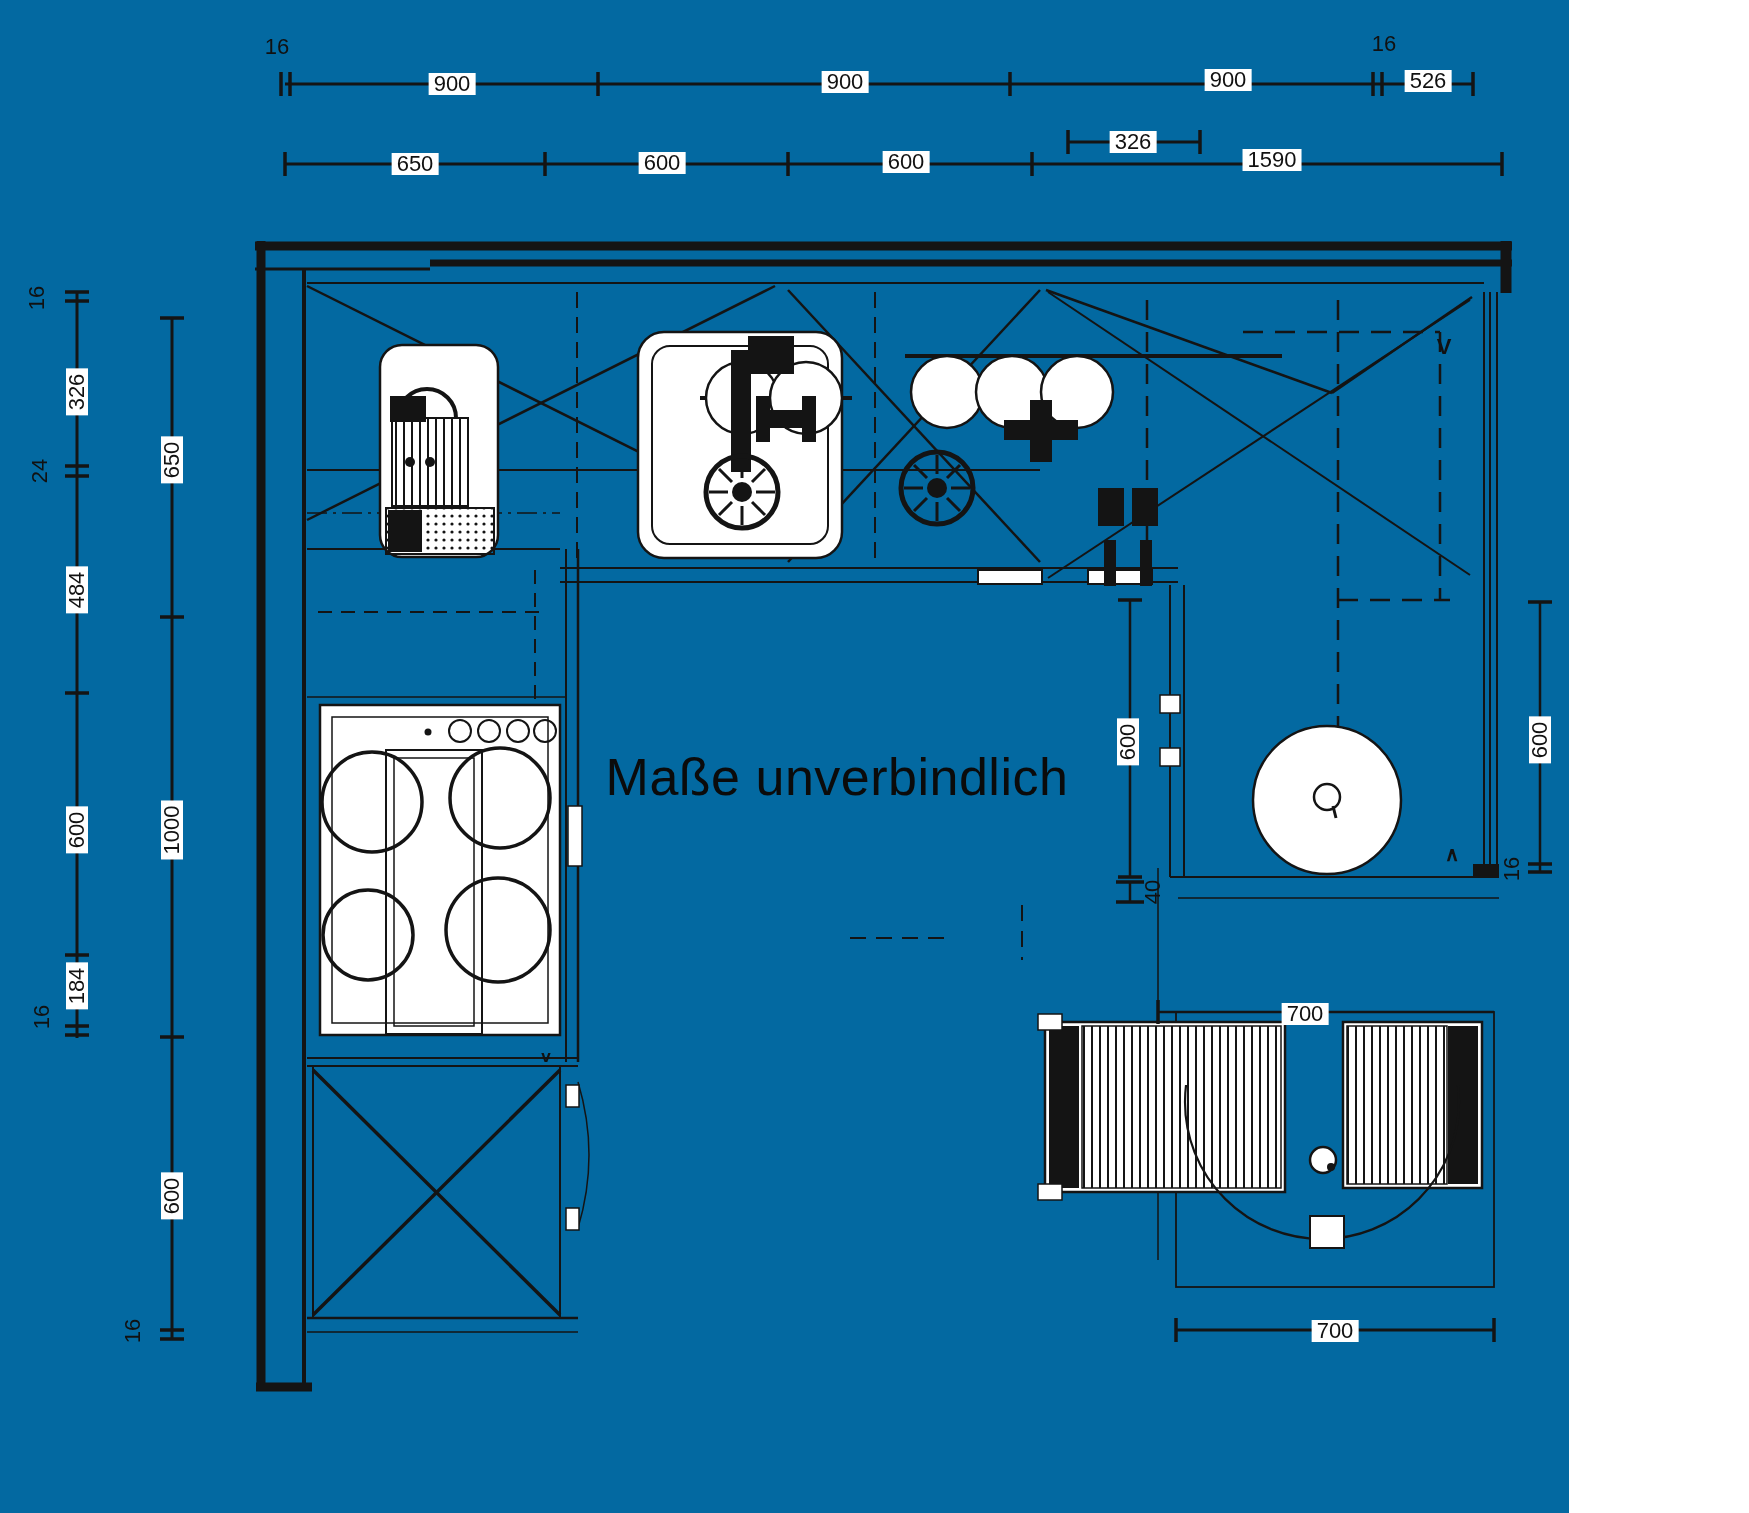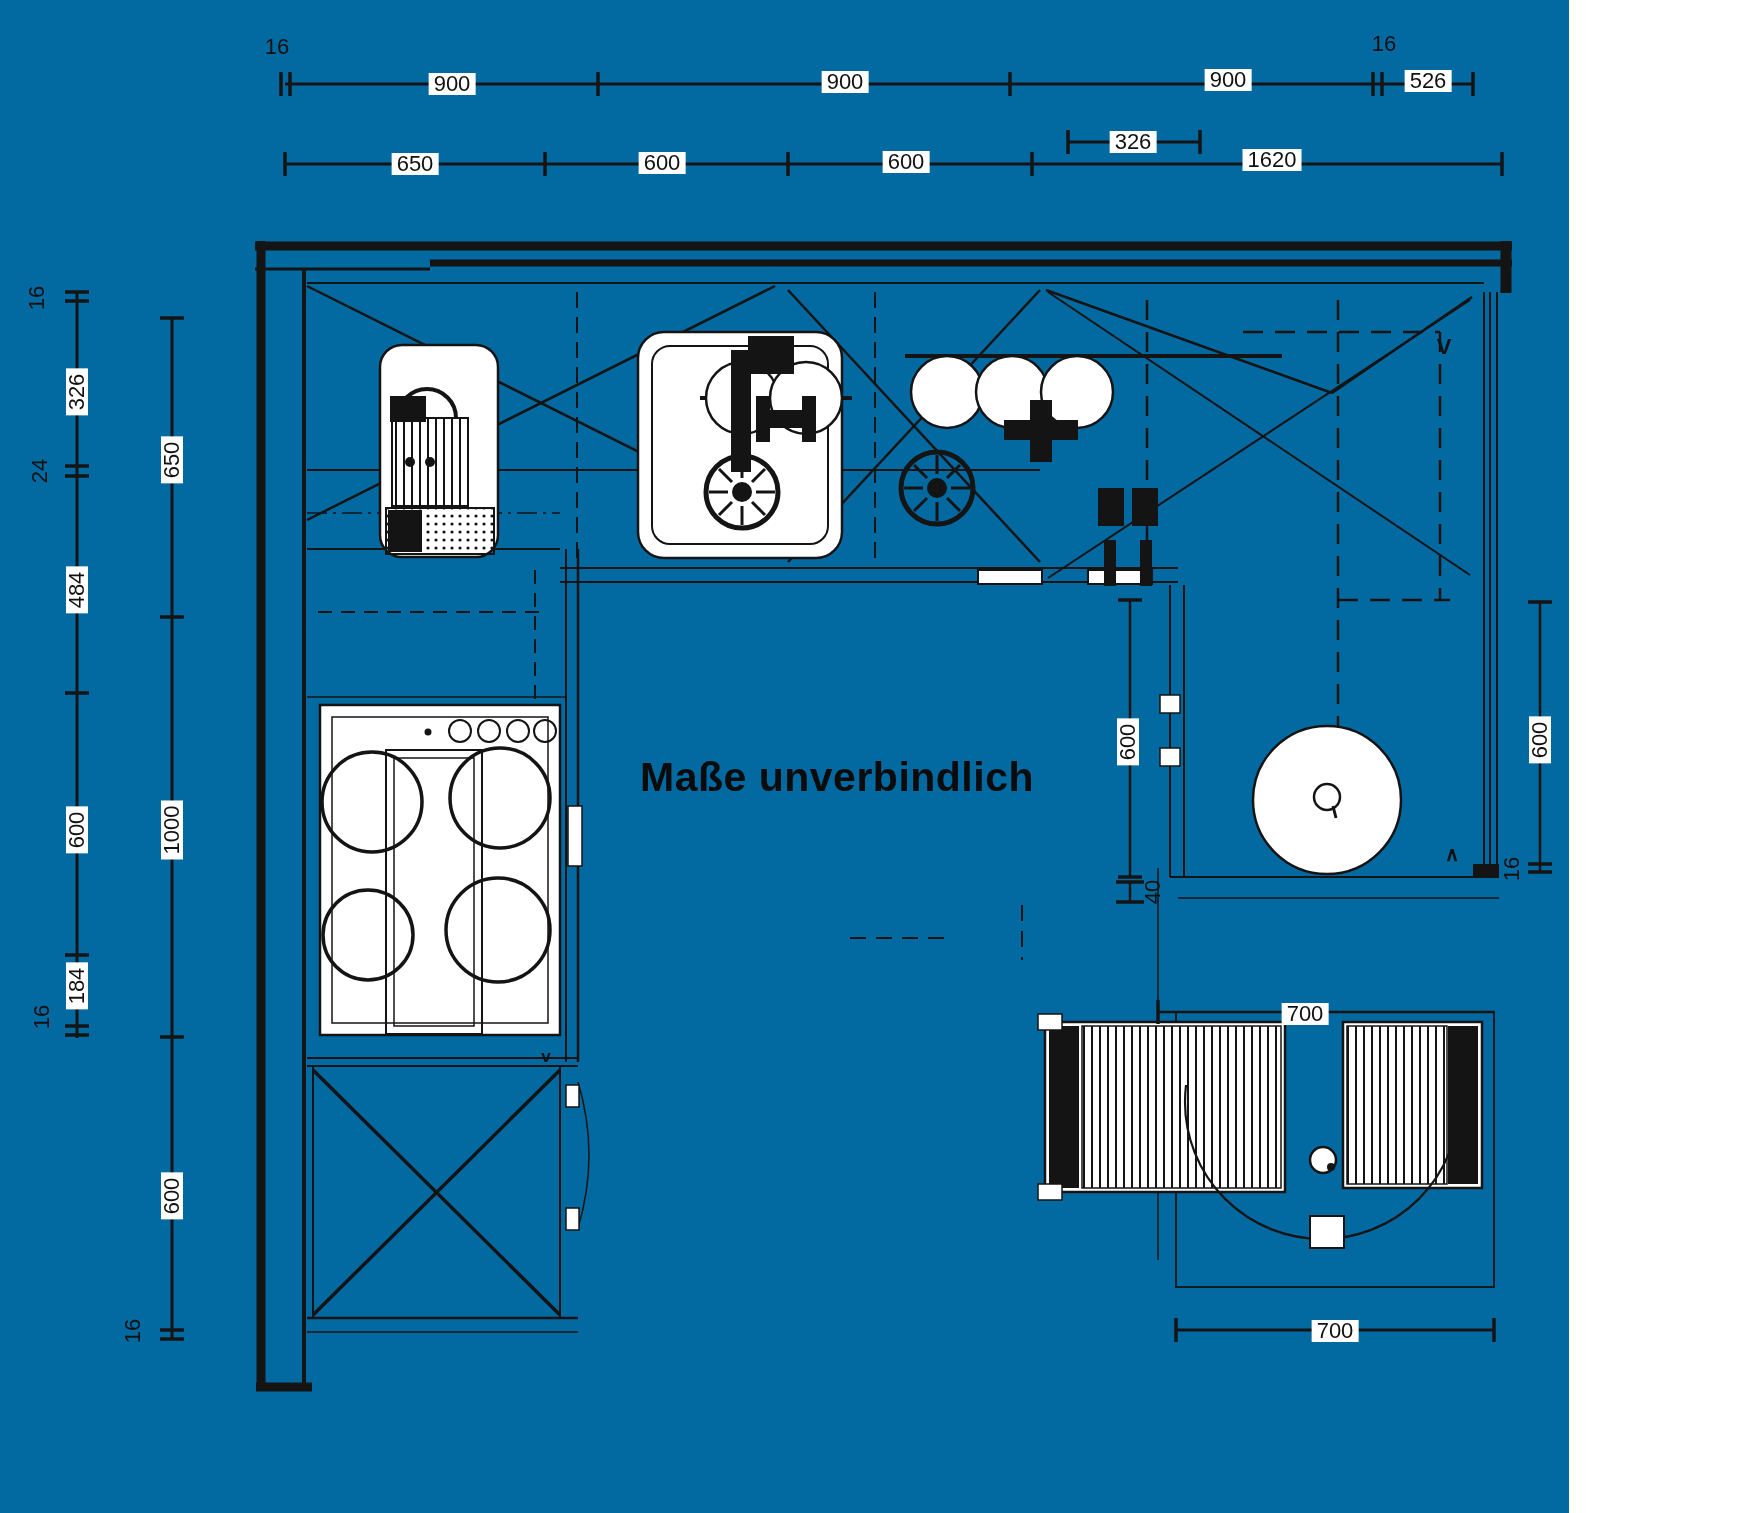--- a/index.html
+++ b/index.html
@@ -14,21 +14,21 @@
     background:#fff;padding:0 5px;white-space:nowrap;
   }
   .dim.v{transform:translate(-50%,-50%) rotate(-90deg);}
   .dim.nobg{background:transparent;padding:0;}
   .mark{
     position:absolute;transform:translate(-50%,-50%);
     font-size:17px;font-weight:bold;line-height:1;color:#111;background:transparent;
   }
   .watermark{
     position:absolute;transform:translate(-50%,-50%);
-    font-size:41px;font-weight:bold;color:#0b0b0b;white-space:nowrap;
+    font-size:52px;font-weight:normal;color:#0b0b0b;white-space:nowrap;
     letter-spacing:0.5px;
   }
 </style>
 </head>
 <body>
 
 <div id="stage">
 
 <svg id="plan-svg" width="1749" height="1513" viewBox="0 0 1749 1513" stroke="#141414" fill="none" stroke-linecap="butt">
   <defs>
@@ -285,21 +285,21 @@
 <span class="dim nobg" style="left:277px;top:47px">16</span>
 <span class="dim" style="left:452px;top:84px">900</span>
 <span class="dim" style="left:845px;top:82px">900</span>
 <span class="dim" style="left:1228px;top:80px">900</span>
 <span class="dim nobg" style="left:1384px;top:44px">16</span>
 <span class="dim" style="left:1428px;top:81px">526</span>
 
 <span class="dim" style="left:415px;top:164px">650</span>
 <span class="dim" style="left:662px;top:163px">600</span>
 <span class="dim" style="left:906px;top:162px">600</span>
-<span class="dim" style="left:1272px;top:160px">1620</span>
+<span class="dim" style="left:1272px;top:160px">1590</span>
 <span class="dim" style="left:1133px;top:142px">326</span>
 
 <span class="dim v nobg" style="left:37px;top:298px">16</span>
 <span class="dim v" style="left:77px;top:392px">326</span>
 <span class="dim v nobg" style="left:40px;top:471px">24</span>
 <span class="dim v" style="left:77px;top:590px">484</span>
 <span class="dim v" style="left:77px;top:830px">600</span>
 <span class="dim v" style="left:77px;top:986px">184</span>
 <span class="dim v nobg" style="left:42px;top:1017px">16</span>
 

